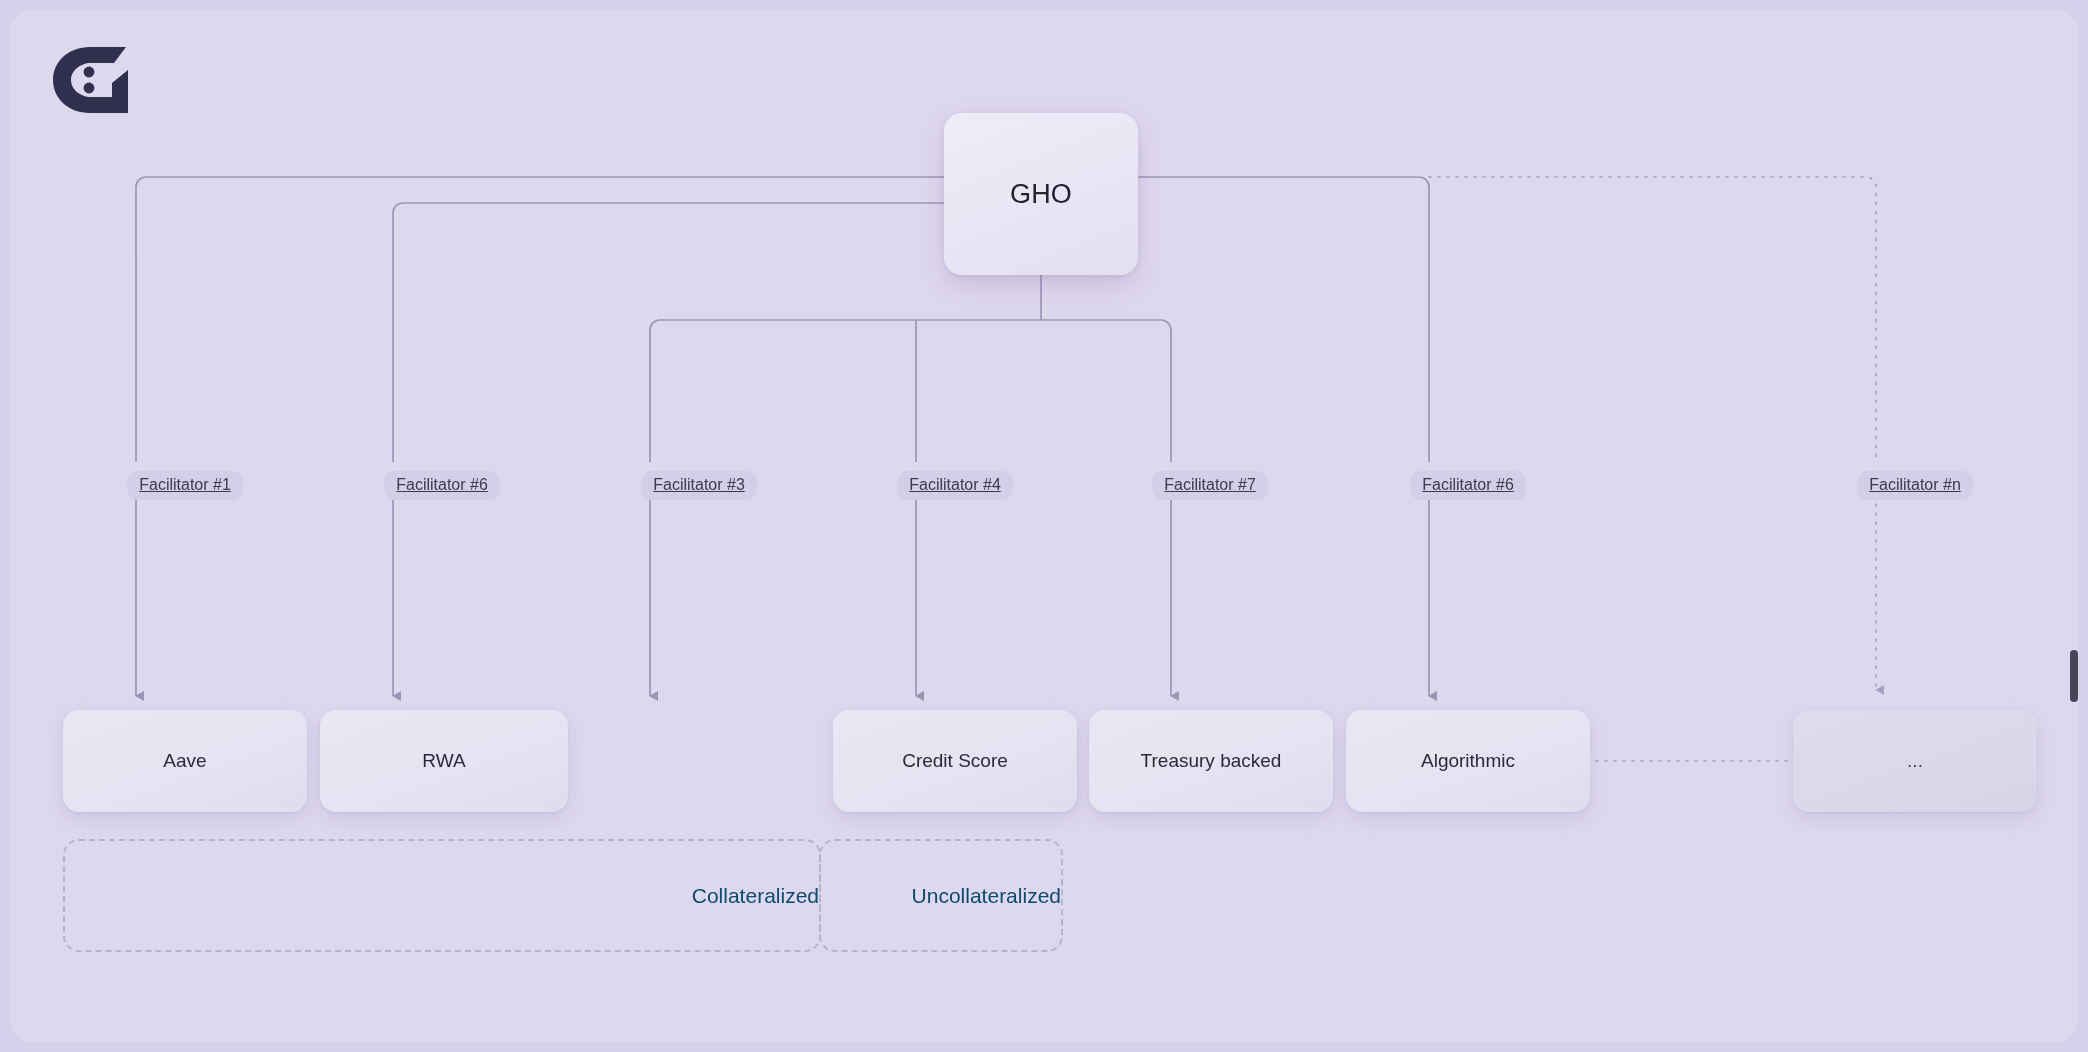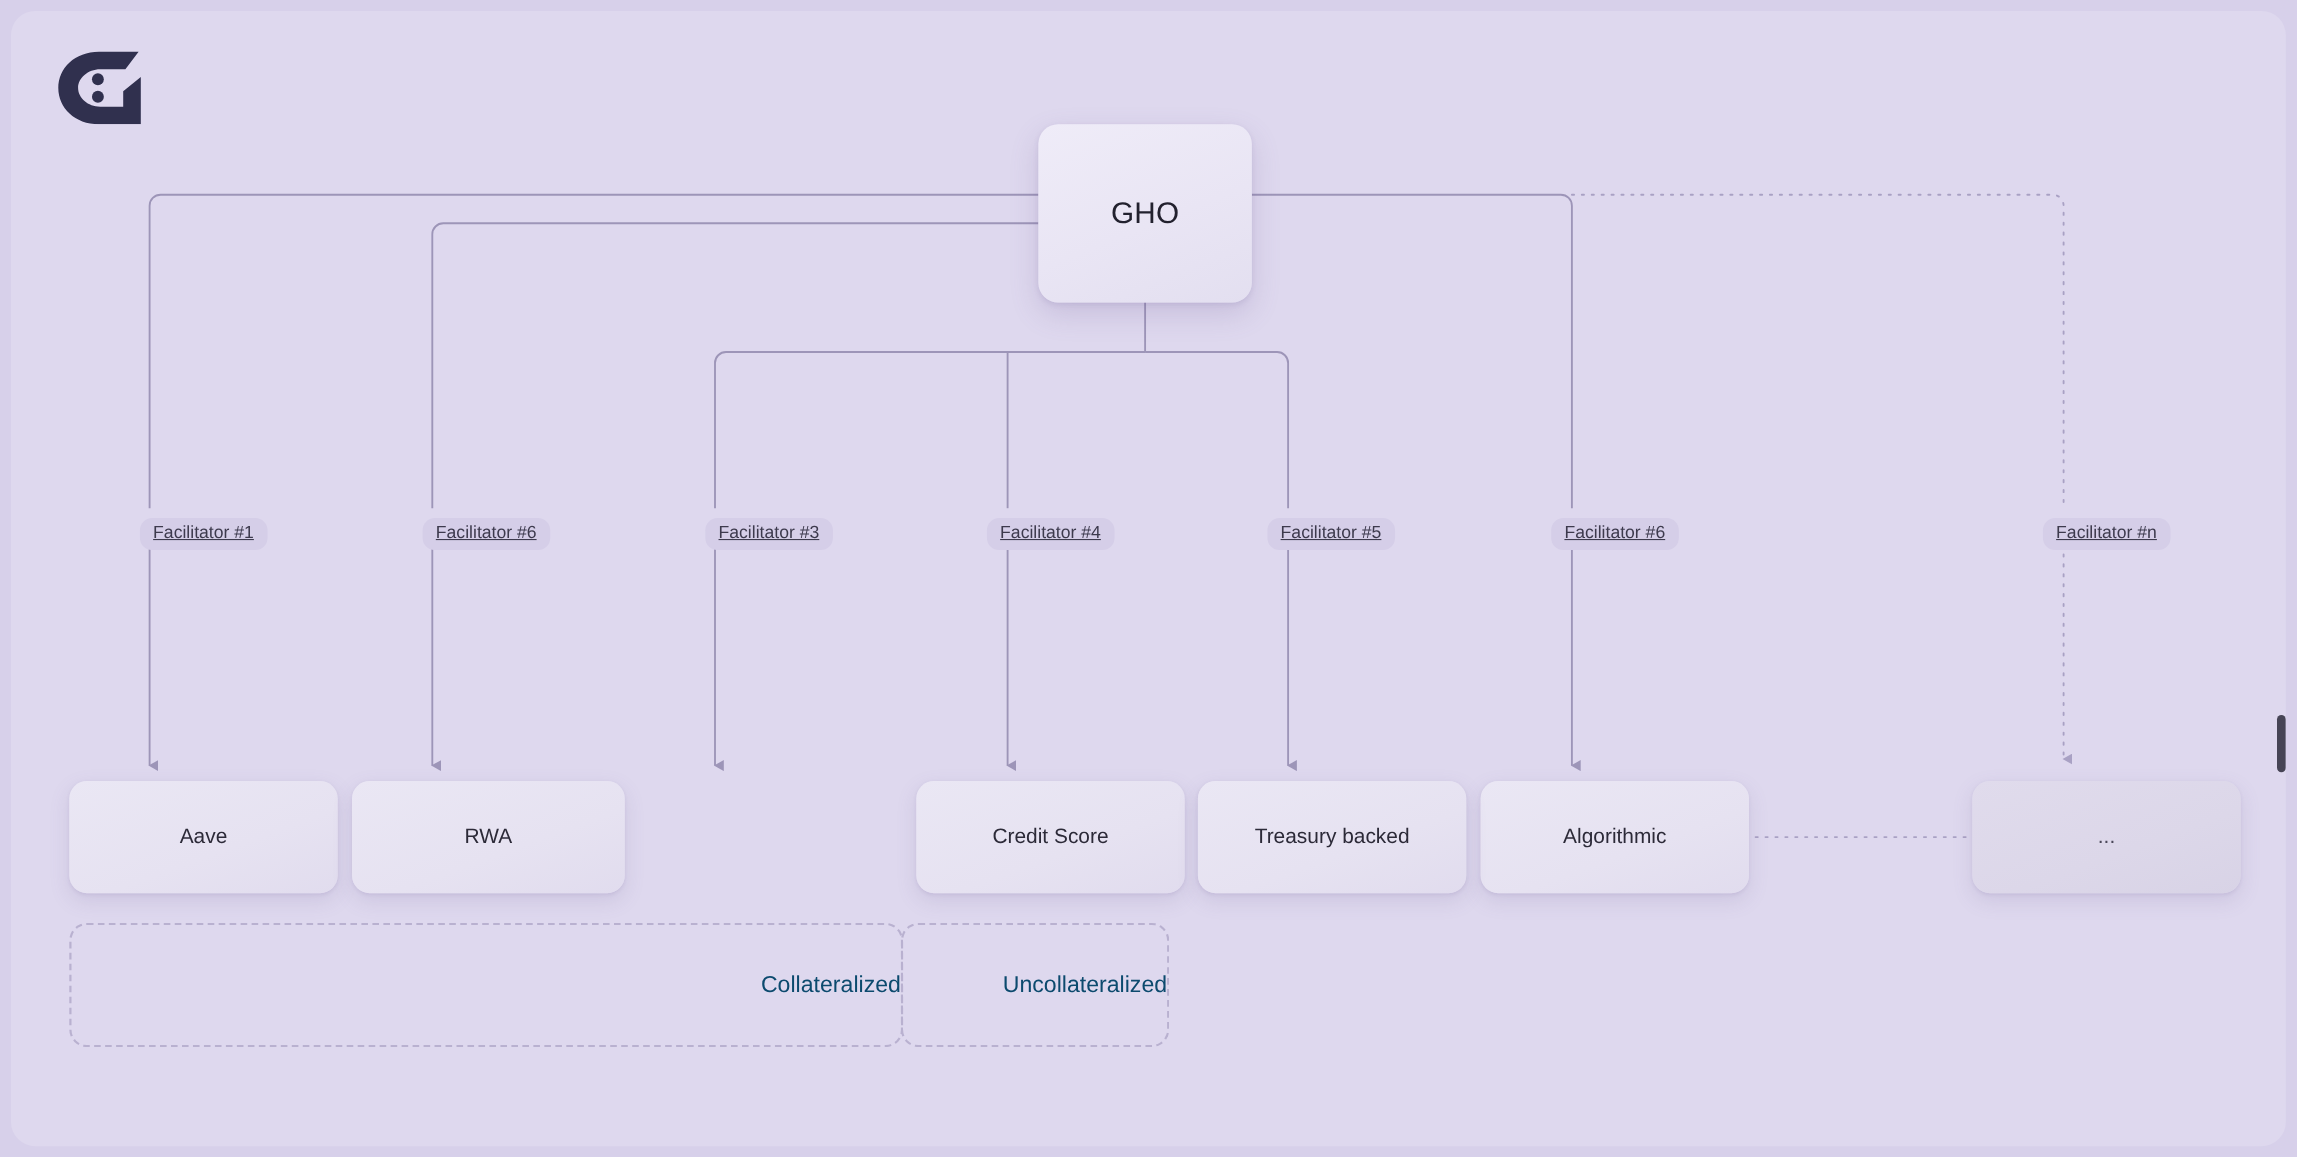--- a/index.html
+++ b/index.html
@@ -139,21 +139,21 @@
   </svg>
 
   <div class="gho">
     <span>GHO</span>
   </div>
 
   <div class="fac" style="left:175px"><span>Facilitator #1</span></div>
   <div class="fac" style="left:432px"><span>Facilitator #6</span></div>
   <div class="fac" style="left:689px"><span>Facilitator #3</span></div>
   <div class="fac" style="left:945px"><span>Facilitator #4</span></div>
-  <div class="fac" style="left:1200px"><span>Facilitator #5</span></div>
+  <div class="fac" style="left:1200px"><span>Facilitator #7</span></div>
   <div class="fac" style="left:1458px"><span>Facilitator #6</span></div>
   <div class="fac" style="left:1905px"><span>Facilitator #n</span></div>
 
   <div class="box" style="left:53px;width:244px">
       <span>Aave</span>
     </div>
   <div class="box" style="left:310px;width:248px">
       <span>RWA</span>
     </div>
   <div class="box" style="left:823px;width:244px">

